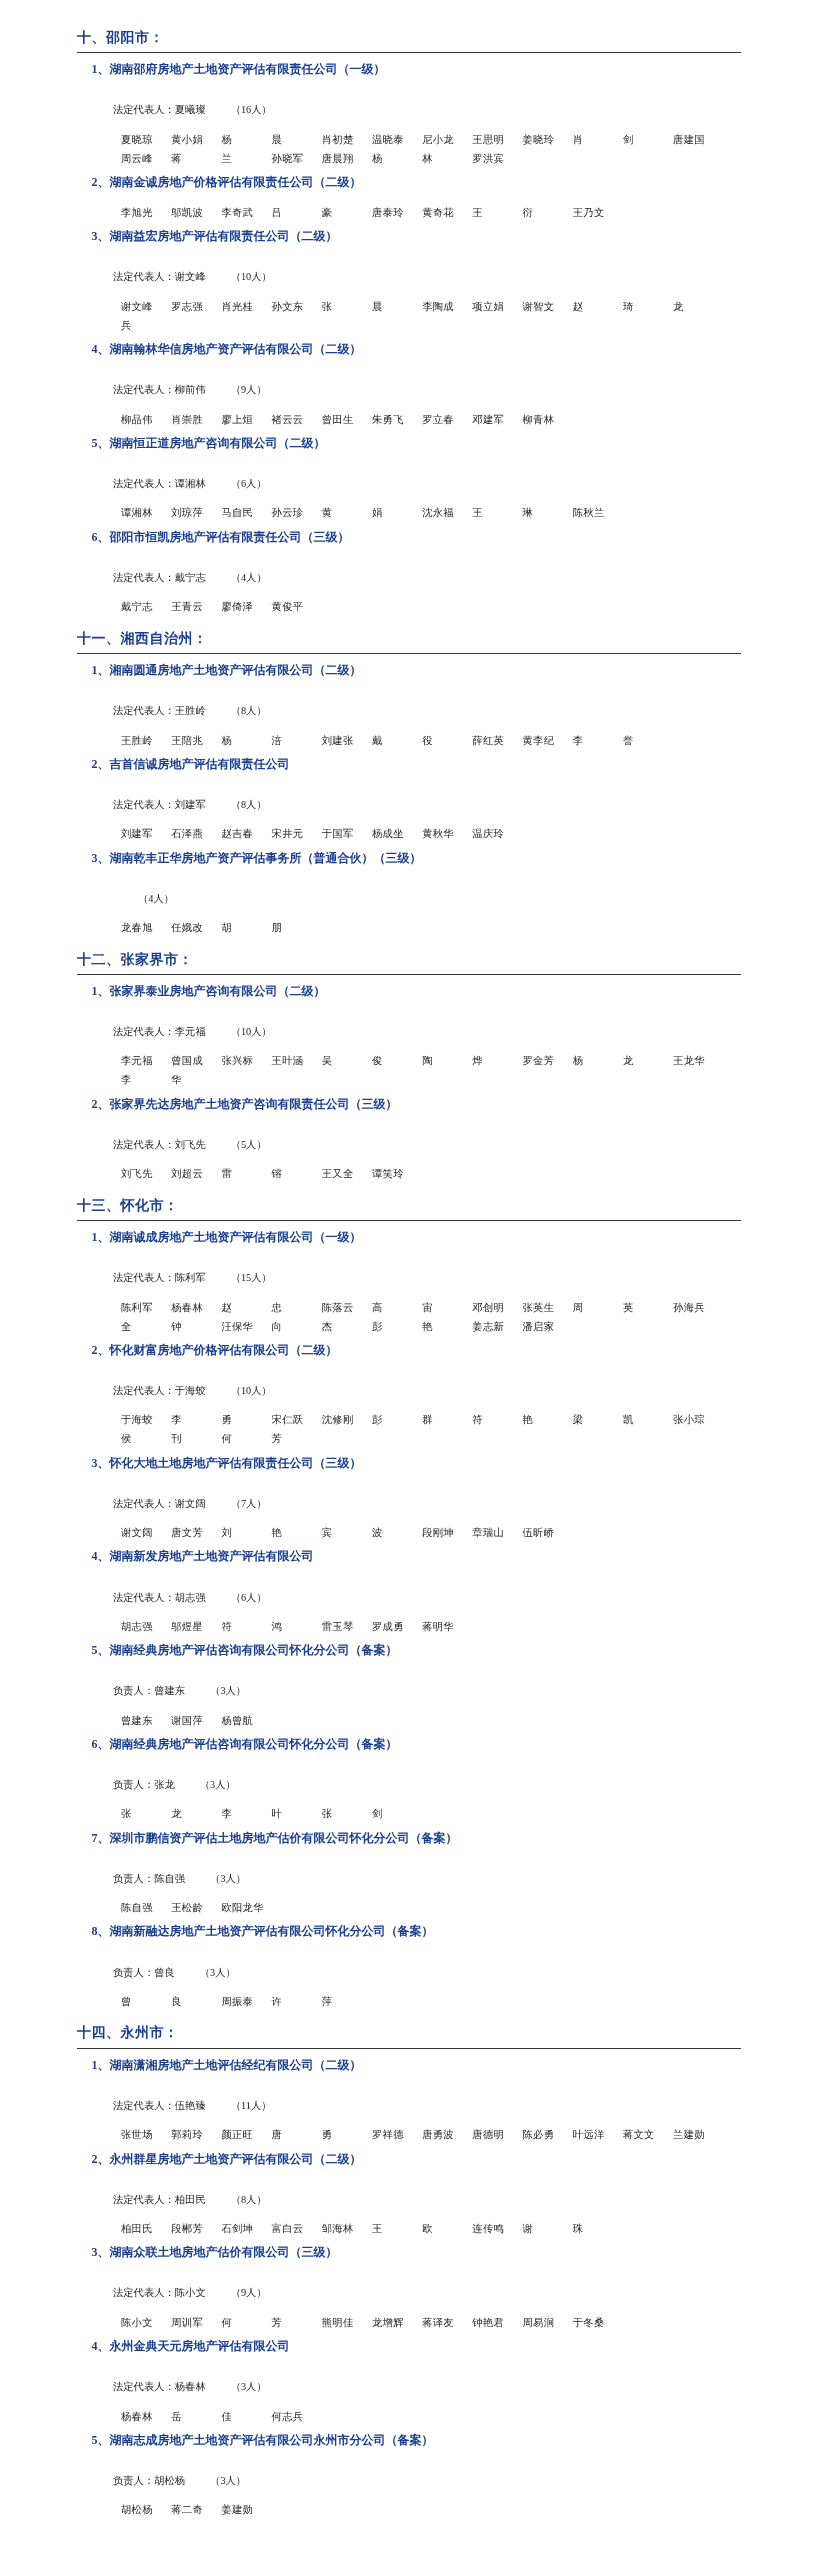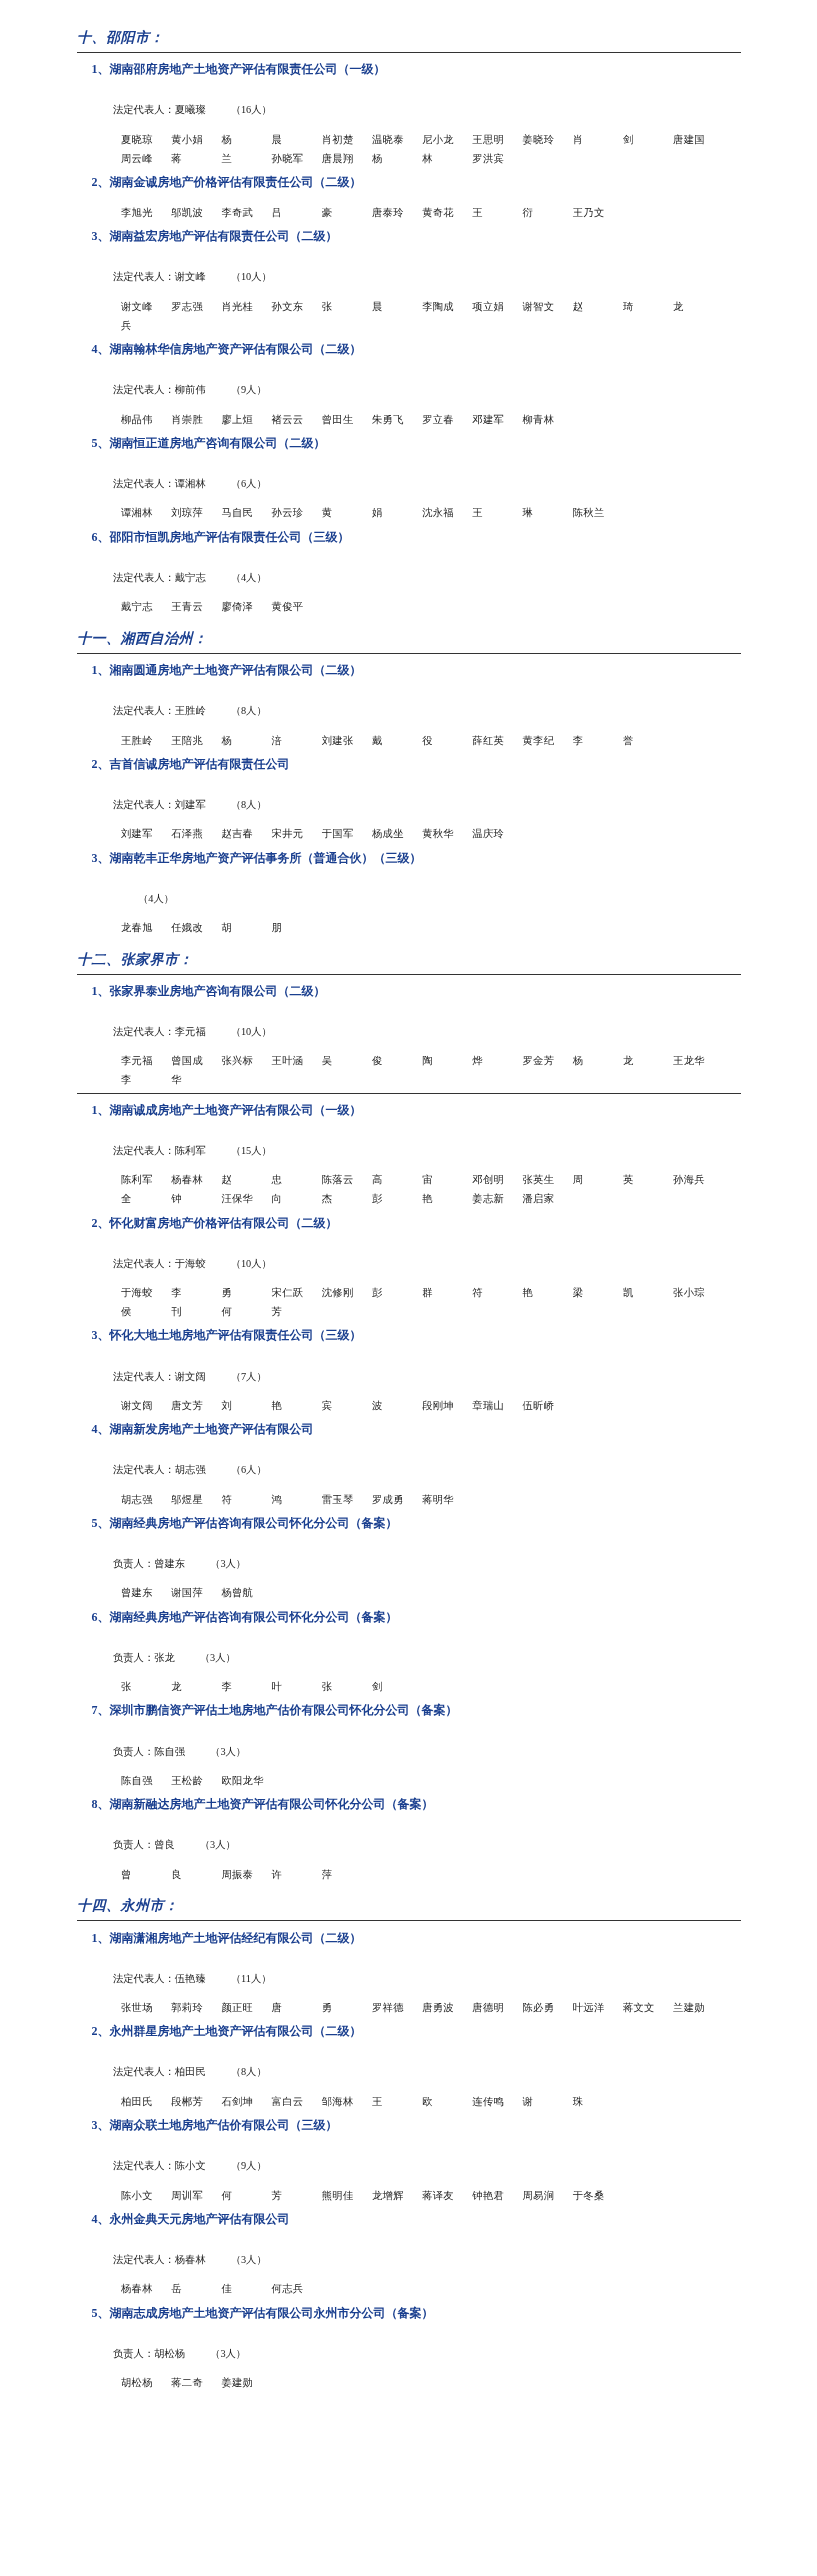--- a/index.html
+++ b/index.html
@@ -19,21 +19,20 @@
   }
   .section {
     margin-bottom: 3.1px;
   }
   .section-head {
     font-size: 14px;
     font-weight: bold;
     color: #1a3f8f;
     letter-spacing: 0.5px;
     margin: 13.4px 0 5.2px 0;
-    font-style: italic;
   }
   .hr {
     border: none;
     border-top: 1px solid #333;
     margin: 3.1px 0 7.2px 0;
     height: 0;
   }
   .org {
     margin: 0 0 3.1px 0;
   }
@@ -131,22 +130,28 @@
         </div>
       </div>
       <div class="section">
         <div class="section-head">十二、张家界市：</div>
         <hr class="hr">
         <div class="org">
           <div class="org-title"><span>1、</span><span>张家界泰业房地产咨询有限公司（二级）</span></div>
           <div class="rep-line"><span>法定代表人：</span><span>李元福</span><span class="rep-count">（10人）</span></div>
           <div class="names"><span>李元福</span><span>曾国成</span><span>张兴标</span><span>王叶涵</span><span>吴</span><span>俊</span><span>陶</span><span>烨</span><span>罗金芳</span><span>杨</span><span>龙</span><span>王龙华</span><span>李</span><span>华</span></div>
         </div>
-      </div>
-      <div class="section">
+        <div class="org">
+          <div class="org-title"><span>2、</span><span>张家界先达房地产土地资产咨询有限责任公司（三级）</span></div>
+          <div class="rep-line"><span>法定代表人：</span><span>刘飞先</span><span class="rep-count">（5人）</span></div>
+          <div class="names"><span>刘飞先</span><span>刘超云</span><span>雷</span><span>镕</span><span>王又全</span><span>谭笑玲</span></div>
+        </div>
+      </div>
+      <div class="section">
+        <div class="section-head">十三、怀化市：</div>
         <hr class="hr">
         <div class="org">
           <div class="org-title"><span>1、</span><span>湖南诚成房地产土地资产评估有限公司（一级）</span></div>
           <div class="rep-line"><span>法定代表人：</span><span>陈利军</span><span class="rep-count">（15人）</span></div>
           <div class="names"><span>陈利军</span><span>杨春林</span><span>赵</span><span>忠</span><span>陈落云</span><span>高</span><span>宙</span><span>邓创明</span><span>张英生</span><span>周</span><span>英</span><span>孙海兵</span><span>全</span><span>钟</span><span>汪保华</span><span>向</span><span>杰</span><span>彭</span><span>艳</span><span>姜志新</span><span>潘启家</span></div>
         </div>
         <div class="org">
           <div class="org-title"><span>2、</span><span>怀化财富房地产价格评估有限公司（二级）</span></div>
           <div class="rep-line"><span>法定代表人：</span><span>于海蛟</span><span class="rep-count">（10人）</span></div>
           <div class="names"><span>于海蛟</span><span>李</span><span>勇</span><span>宋仁跃</span><span>沈修刚</span><span>彭</span><span>群</span><span>符</span><span>艳</span><span>梁</span><span>凯</span><span>张小琮</span><span>侯</span><span>刊</span><span>何</span><span>芳</span></div>

